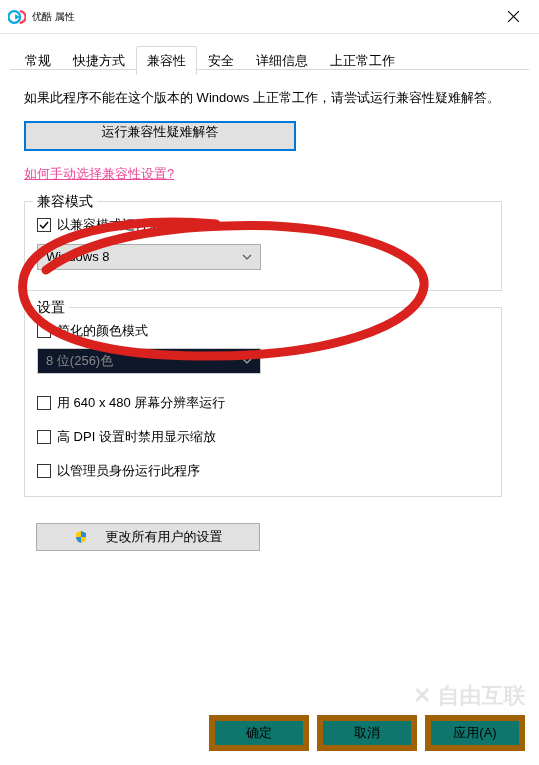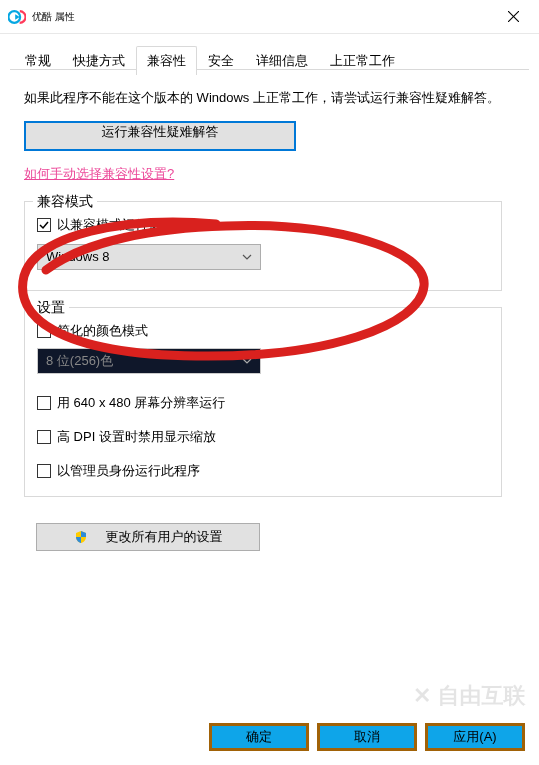--- a/index.html
+++ b/index.html
@@ -179,23 +179,23 @@
       position: absolute;
       left: 0; right: 0; bottom: 0;
       padding: 12px 14px 14px;
       display: flex;
       justify-content: flex-end;
       gap: 8px;
       background: #fff;
     }
     .footer button {
       width: 100px;
-      height: 28px;
-      border: 3px solid #a16207;
-      background: #0ea5e9;
+      height: 36px;
+      border: 6px solid #a16207;
+      background: #0f766e;
       font-size: 13px;
       font-family: inherit;
     }
 
     
     .annot {
       position: absolute;
       left: 6px;
       top: 216px;
       width: 430px;

